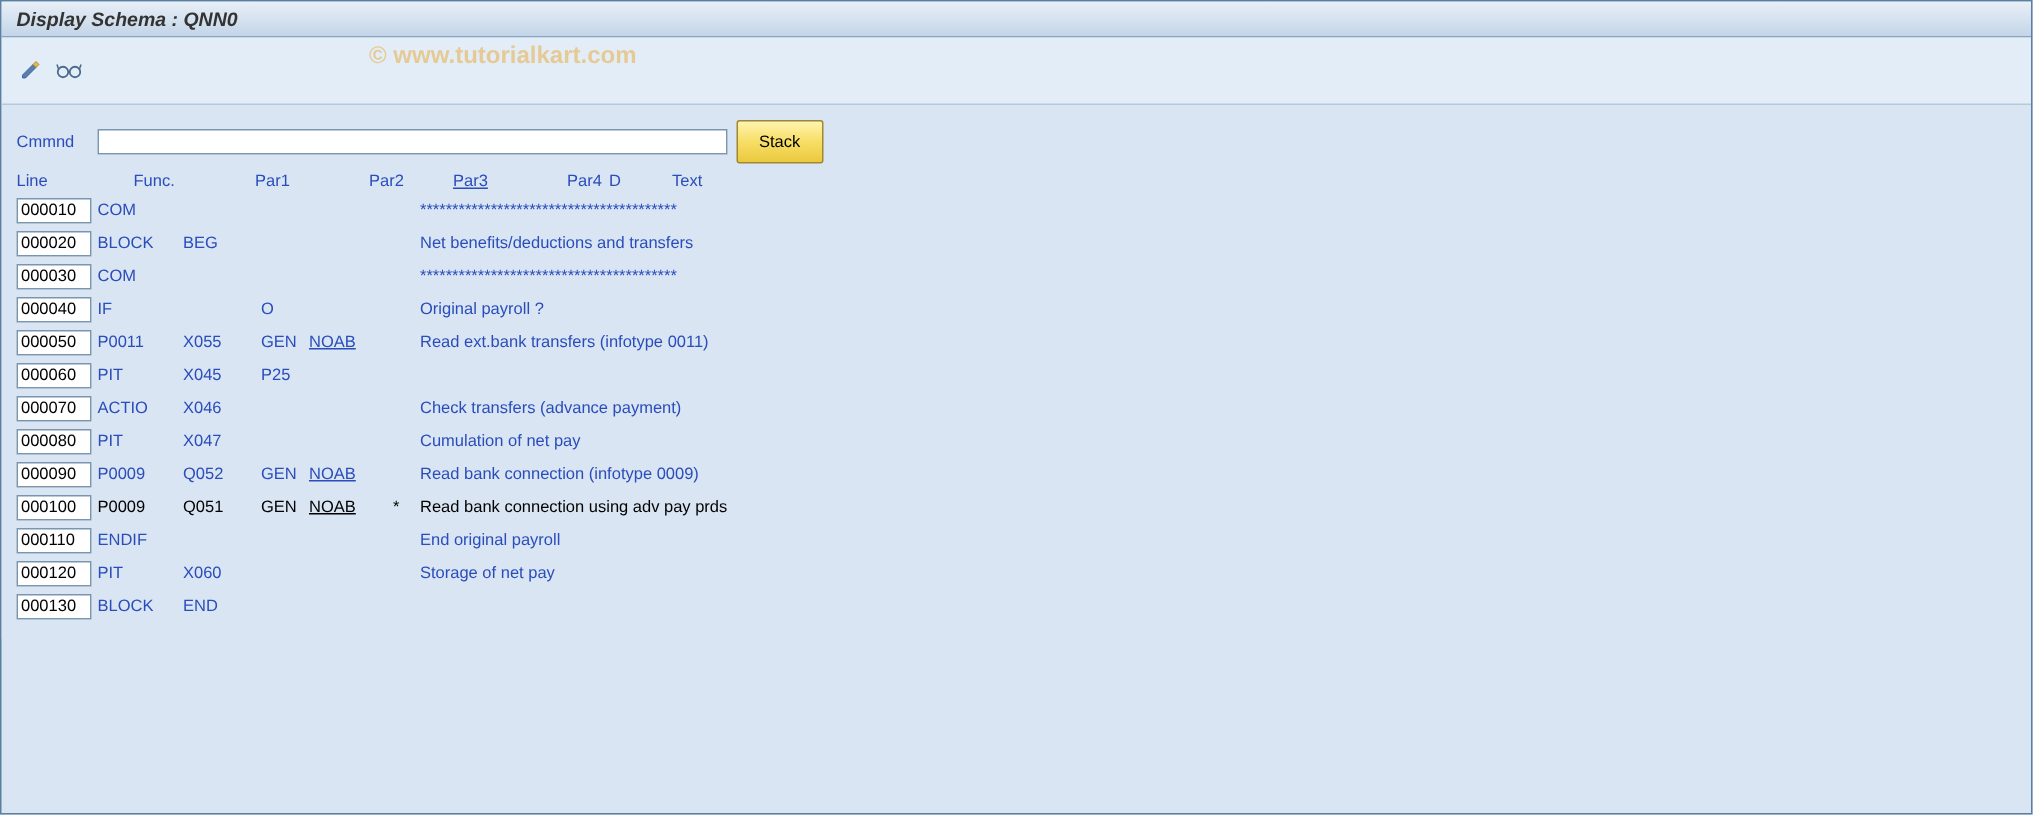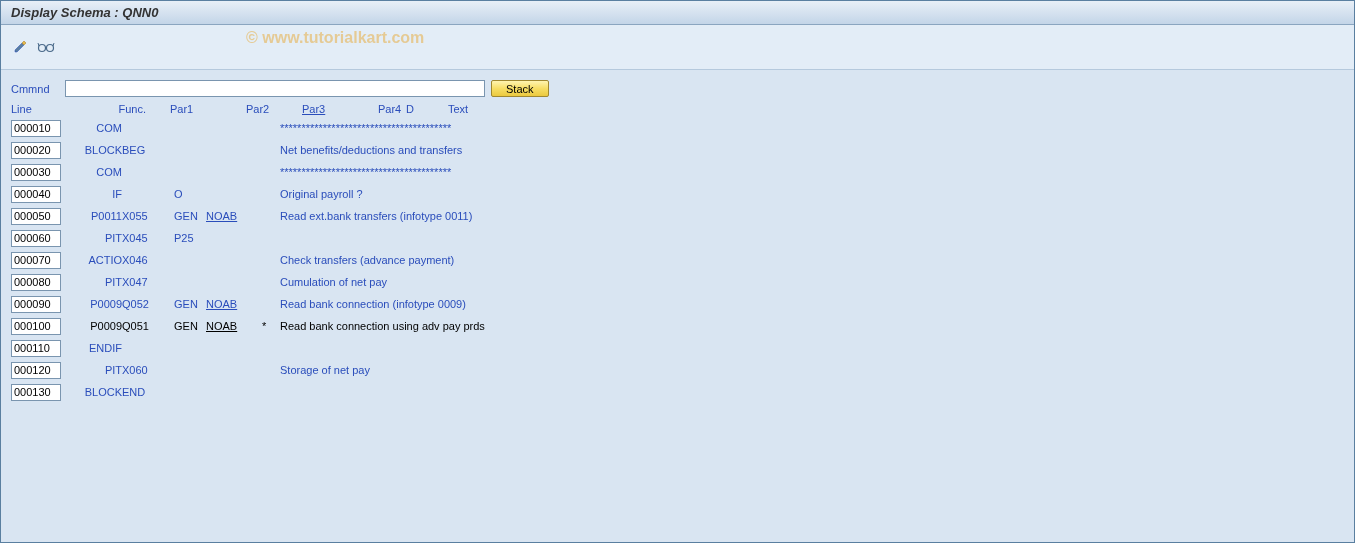--- a/index.html
+++ b/index.html
@@ -71,21 +71,21 @@
       border: 1px solid #7a95af;
       background: #fff;
       padding: 0 3px;
       font-size: 11px;
     }
     .stack-btn {
       background: linear-gradient(to bottom, #fff4b0 0%, #f7de65 50%, #ebc93f 100%);
       border: 1px solid #a08830;
       padding: 1px 14px;
       font-size: 11px;
-      height: 17px;
+      height: 29px;
       cursor: pointer;
       border-radius: 2px;
     }
     .header-row {
       display: flex;
       color: #2a4dbb;
       font-size: 11px;
       margin-bottom: 3px;
       padding-left: 0;
       gap: 24px;
@@ -104,21 +104,21 @@
     .line-input {
       width: 50px;
       height: 17px;
       border: 1px solid #7a95af;
       background: #fff;
       font-size: 11px;
       padding: 0 2px;
       text-align: left;
       font-family: Arial, sans-serif;
     }
-    .func-cell { width: 57px; flex-shrink: 0; text-align: right; }
+    .func-cell { width: 57px; flex-shrink: 0; }
     .par1-cell { width: 52px; flex-shrink: 0; }
     .par2-cell { width: 32px; flex-shrink: 0; }
     .par3-cell { width: 20px; flex-shrink: 0; text-decoration: underline; }
     .par4-cell { width: 36px; flex-shrink: 0; padding-left: 32px; }
     .d-cell    { width: 18px; flex-shrink: 0; }
     .text-cell { flex: 1; }
     .link { color: #2a4dbb; cursor: pointer; }
     .plain { color: #000; }
   </style>
 </head>
@@ -267,20 +267,21 @@
         <span class="text-cell plain">Read bank connection using adv pay prds</span>
       </div>
       <div class="data-row">
         <span class="line-cell"><input class="line-input" type="text" value="000110" style=""></span>
         <span class="func-cell link">ENDIF</span>
         <span class="par1-cell link"></span>
         <span class="par2-cell link"></span>
         <span class="par3-cell link"></span>
         <span class="par4-cell link"></span>
         <span class="d-cell link"></span>
+        <span class="text-cell link">End original payroll</span>
       </div>
       <div class="data-row">
         <span class="line-cell"><input class="line-input" type="text" value="000120" style=""></span>
         <span class="func-cell link">PIT</span>
         <span class="par1-cell link">X060</span>
         <span class="par2-cell link"></span>
         <span class="par3-cell link"></span>
         <span class="par4-cell link"></span>
         <span class="d-cell link"></span>
         <span class="text-cell link">Storage of net pay</span>

